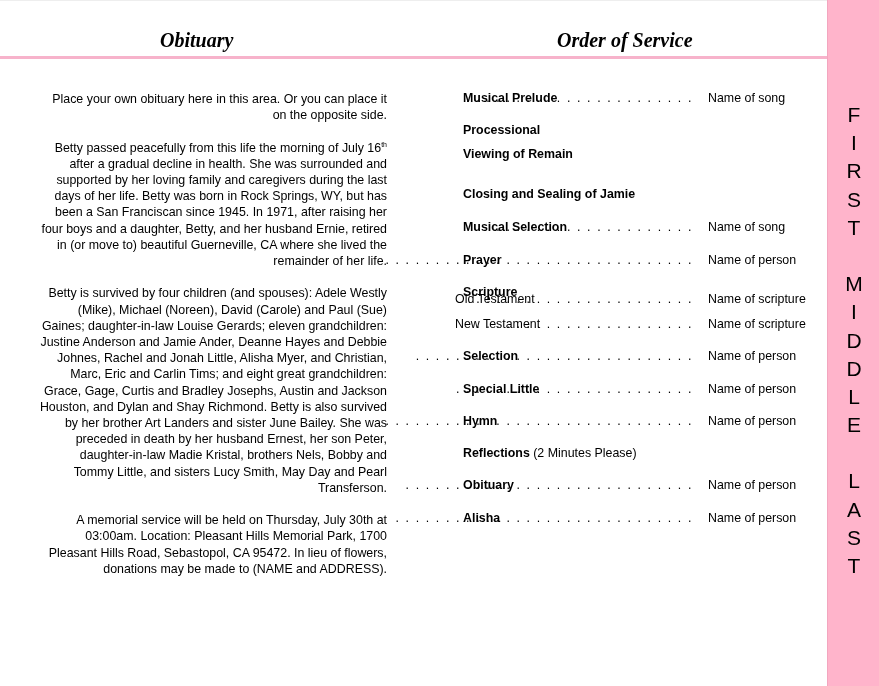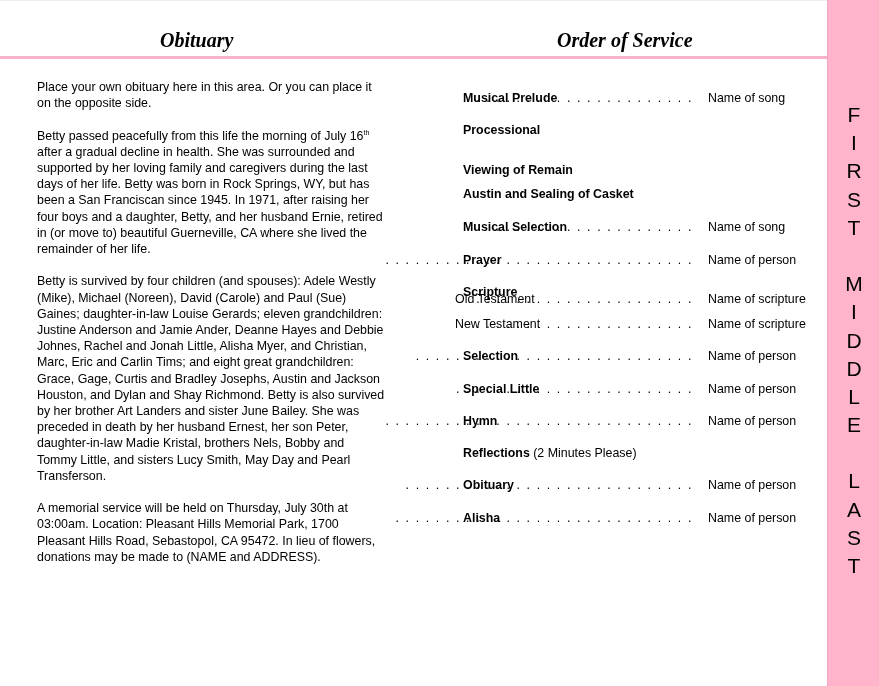--- a/index.html
+++ b/index.html
@@ -15,22 +15,22 @@
   }
   .title {
     position: absolute; top: 28px; font-family: "Liberation Serif", serif;
     font-style: italic; font-weight: bold; font-size: 20px; line-height: 24px;
     white-space: nowrap;
   }
   .title.obit { left: 160px; }
   .title.oos { left: 557px; text-align: center; }
 
   .obit-col {
-    position: absolute; left: 37px; top: 79px; width: 350px;
-    font-size: 12.4px; line-height: 16.2px;
+    position: absolute; left: 37px; top: 91px; width: 350px;
+    font-size: 12.4px; line-height: 16.2px; text-align: right;
   }
   .obit-col p { margin: 0 0 16.2px 0; }
   .obit-col sup { font-size: 7px; line-height: 0; vertical-align: 5px; }
 
   .oos-col { position: absolute; left: 439px; top: 90px; width: 380px; font-size: 12.4px; }
   .row { position: absolute; left: 0; height: 16px; line-height: 16px; width: 380px; white-space: nowrap; }
   .row .lbl { font-weight: bold; margin-left: 24px; }
   .row .sub { position: absolute; left: 16px; font-weight: normal; }
   .row .dots {
     position: absolute; top: 0; right: 126px; letter-spacing: 1.6px; overflow: hidden;
@@ -67,25 +67,25 @@
 
 <div class="oos-col">
   <div class="row" style="top:0px">
     <span class="lbl">Musical Prelude</span>
     <span class="dots">. . . . . . . . . . . . . . . . . . . . . . .</span>
     <span class="val">Name of song</span>
   </div>
   <div class="row" style="top:32px">
     <span class="lbl">Processional</span>
   </div>
-  <div class="row" style="top:72px">
+  <div class="row" style="top:56px">
     <span class="lbl">Viewing of Remain</span>
   </div>
   <div class="row" style="top:96px">
-    <span class="lbl">Austin and Sealing of Casket</span>
+    <span class="lbl">Closing and Sealing of Jamie</span>
   </div>
   <div class="row" style="top:129px">
     <span class="lbl">Musical Selection</span>
     <span class="dots">. . . . . . . . . . . . . . . . . . . .</span>
     <span class="val">Name of song</span>
   </div>
   <div class="row" style="top:162px">
     <span class="lbl">Prayer</span>
     <span class="dots">. . . . . . . . . . . . . . . . . . . . . . . . . . . . . . .</span>
     <span class="val">Name of person</span>

